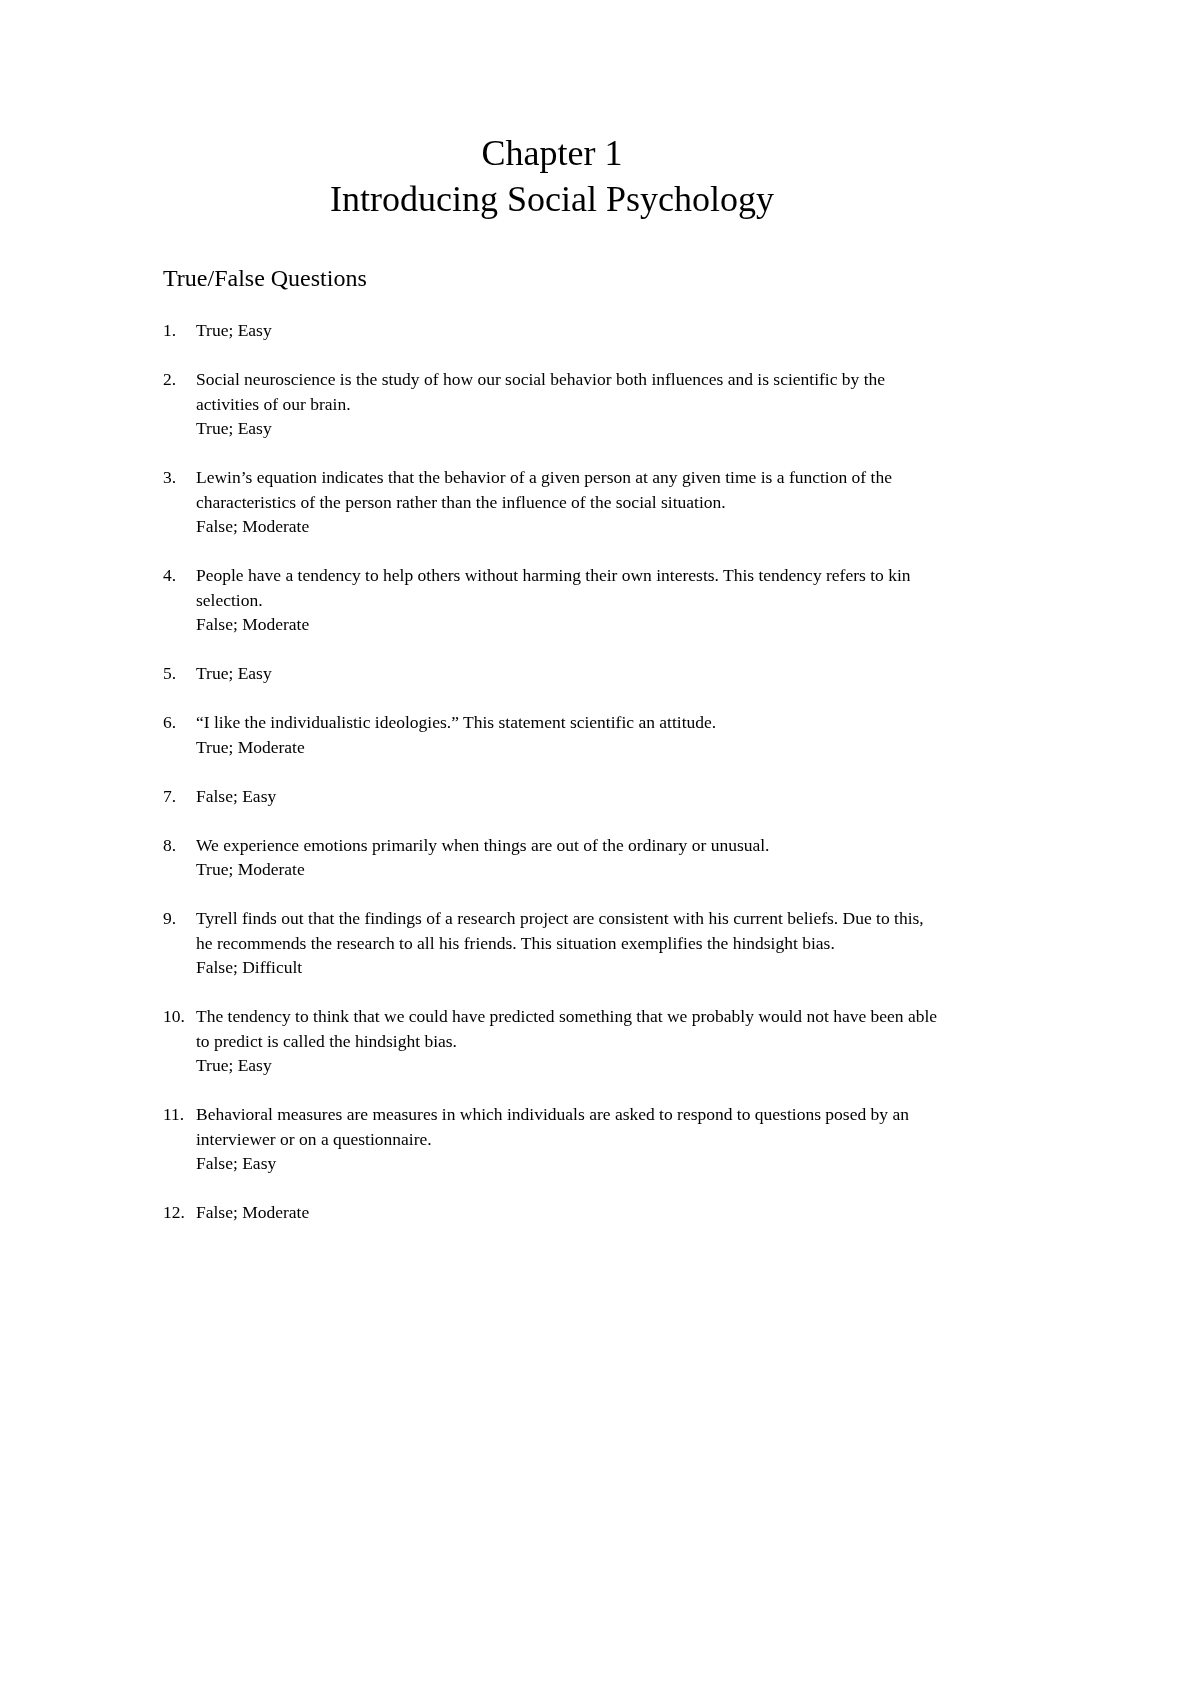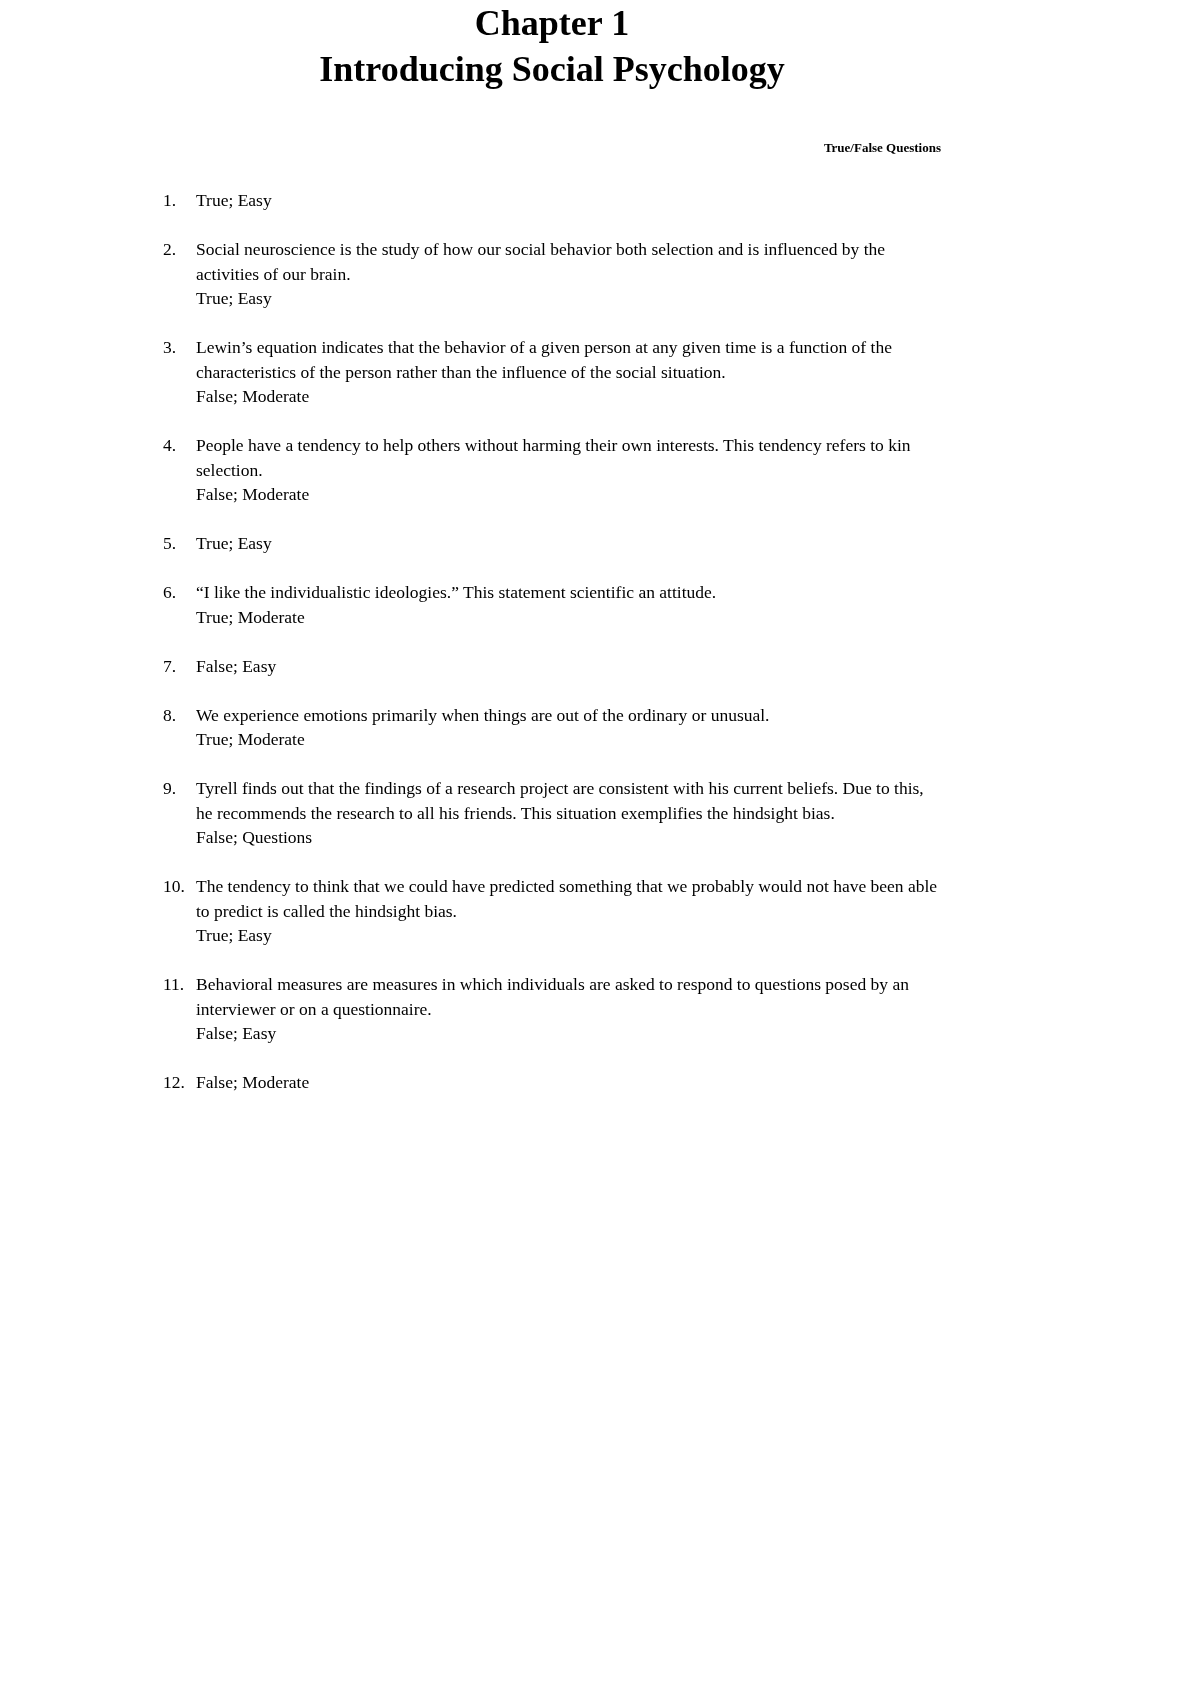--- a/index.html
+++ b/index.html
@@ -15,31 +15,31 @@
     position: relative;
     overflow: hidden;
   }
   .page {
     position: absolute;
     left: 163px;
     top: 0;
     width: 778px;
   }
   .doc-title {
+    margin-top: 130px;
     text-align: center;
     font-size: 36px;
     line-height: 46px;
-    font-weight: bold;
+    font-weight: normal;
   }
   .section-heading {
-    font-size: 13px;
+    font-size: 24px;
     line-height: 24px;
-    font-weight: bold;
+    font-weight: normal;
     margin: 44px 0 28px 0;
-    text-align: right;
   }
   .questions {
     list-style: none;
     margin: 0;
     padding: 0;
   }
   .question {
     display: flex;
     align-items: flex-start;
     font-size: 17.5px;
@@ -72,21 +72,21 @@
   <li class="question">
     <span class="qnum">1.</span>
     <div class="qbody">
       <div class="qanswer">True; Easy</div>
     </div>
   </li>
 
   <li class="question">
     <span class="qnum">2.</span>
     <div class="qbody">
-      <div class="qtext">Social neuroscience is the study of how our social behavior both selection and is influenced by the activities of our brain.</div>
+      <div class="qtext">Social neuroscience is the study of how our social behavior both influences and is scientific by the activities of our brain.</div>
       <div class="qanswer">True; Easy</div>
     </div>
   </li>
 
   <li class="question">
     <span class="qnum">3.</span>
     <div class="qbody">
       <div class="qtext">Lewin’s equation indicates that the behavior of a given person at any given time is a function of the characteristics of the person rather than the influence of the social situation.</div>
       <div class="qanswer">False; Moderate</div>
     </div>
@@ -127,21 +127,21 @@
     <div class="qbody">
       <div class="qtext">We experience emotions primarily when things are out of the ordinary or unusual.</div>
       <div class="qanswer">True; Moderate</div>
     </div>
   </li>
 
   <li class="question">
     <span class="qnum">9.</span>
     <div class="qbody">
       <div class="qtext">Tyrell finds out that the findings of a research project are consistent with his current beliefs. Due to this, he recommends the research to all his friends. This situation exemplifies the hindsight bias.</div>
-      <div class="qanswer">False; Questions</div>
+      <div class="qanswer">False; Difficult</div>
     </div>
   </li>
 
   <li class="question">
     <span class="qnum">10.</span>
     <div class="qbody">
       <div class="qtext">The tendency to think that we could have predicted something that we probably would not have been able to predict is called the hindsight bias.</div>
       <div class="qanswer">True; Easy</div>
     </div>
   </li>

